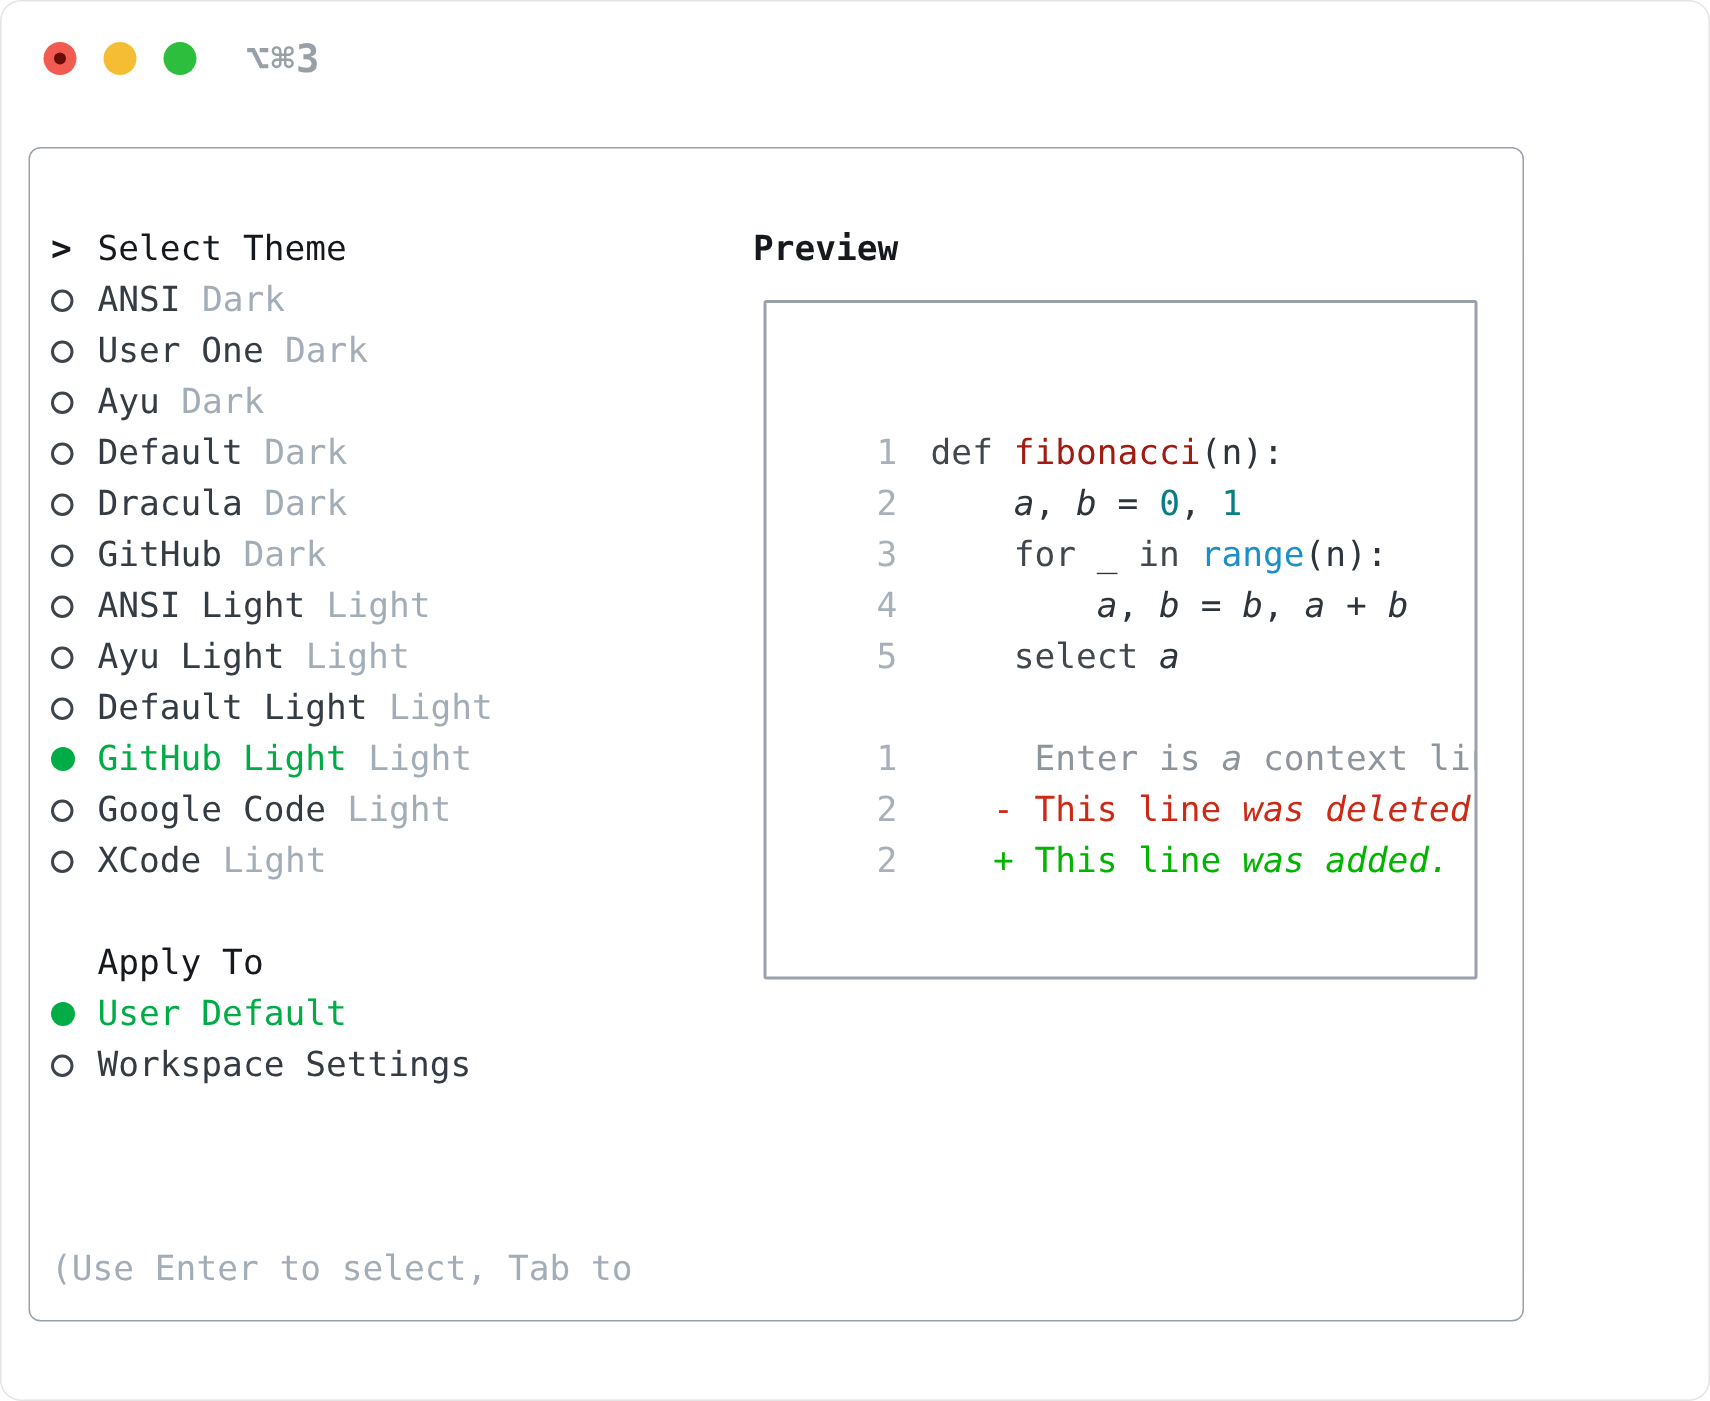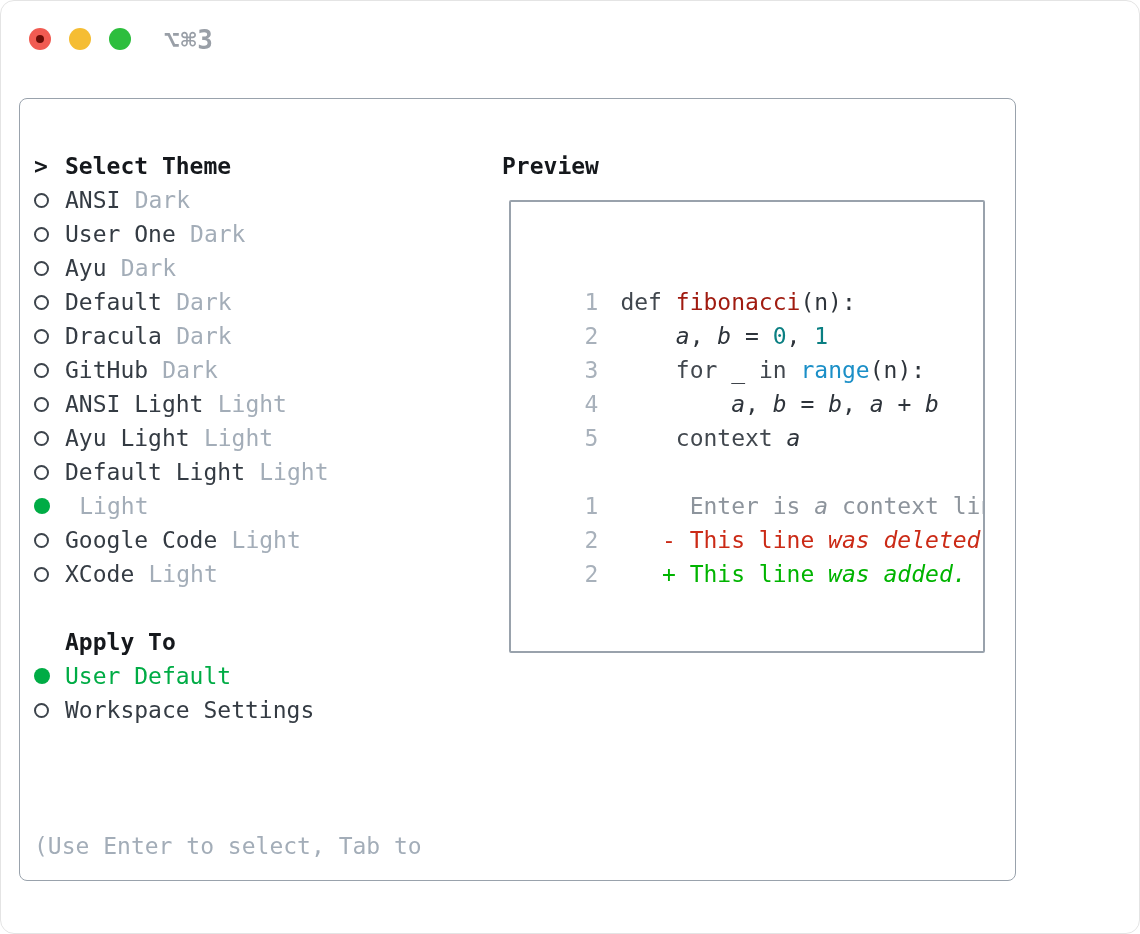--- a/index.html
+++ b/index.html
@@ -34,21 +34,21 @@
     border: 1.5px solid var(--panel-border);
     border-radius: 8px;
     background: #ffffff;
   }
 
   
   .left-col { position: absolute; left: 14px; top: 50px; width: 450px; font-size: 23px; }
   .row { display: flex; align-items: center; height: 34px; white-space: pre; }
   .bullet-col { display: inline-flex; align-items: center; width: 31px; flex: 0 0 31px; }
   .prompt { font-weight: bold; color: var(--text-primary); }
-  .header-label { font-weight: bold; color: var(--text-primary); }
+  .header-label { font-weight: normal; color: var(--text-primary); }
   .radio {
     width: 15px; height: 15px; border-radius: 50%;
     border: 2px solid #3d444c; background: transparent;
   }
   .radio.on { width: 16px; height: 16px; border: none; background: var(--accent-green); }
   .item-name { color: var(--item-text); }
   .item-tag { color: var(--muted); margin-left: 0.62em; }
   .theme-item.selected .item-name { color: var(--accent-green); }
   .apply-option .item-name { color: var(--item-text); }
   .apply-option.selected .item-name { color: var(--accent-green); }
@@ -155,20 +155,21 @@
   </div>
 
   <div class="row theme-item">
     <span class="bullet-col"><span class="radio"></span></span>
     <span class="item-name">Default Light</span>
     <span class="item-tag">Light</span>
   </div>
 
   <div class="row theme-item selected">
     <span class="bullet-col"><span class="radio on"></span></span>
+    <span class="item-name">GitHub Light</span>
     <span class="item-tag">Light</span>
   </div>
 
   <div class="row theme-item">
     <span class="bullet-col"><span class="radio"></span></span>
     <span class="item-name">Google Code</span>
     <span class="item-tag">Light</span>
   </div>
 
   <div class="row theme-item">
@@ -219,21 +220,21 @@
 
   <div class="pline">
     <span class="lineno">3</span><span class="code-segs"><span class="c-def">    </span><span class="c-kw">for</span><span class="c-def"> _ </span><span class="c-kw">in</span><span class="c-def"> </span><span class="c-builtin">range</span><span class="c-def">(n):</span></span>
   </div>
 
   <div class="pline">
     <span class="lineno">4</span><span class="code-segs"><span class="c-def">        </span><span class="c-var">a</span><span class="c-def">, </span><span class="c-var">b</span><span class="c-def"> = </span><span class="c-var">b</span><span class="c-def">, </span><span class="c-var">a</span><span class="c-def"> + </span><span class="c-var">b</span></span>
   </div>
 
   <div class="pline">
-    <span class="lineno">5</span><span class="code-segs"><span class="c-def">    </span><span class="c-kw">context</span><span class="c-def"> </span><span class="c-var">a</span></span>
+    <span class="lineno">5</span><span class="code-segs"><span class="c-def">    </span><span class="c-kw">select</span><span class="c-def"> </span><span class="c-var">a</span></span>
   </div>
 
   <div class="pline">
     <span class="lineno"></span><span class="code-segs"></span>
   </div>
 
   <div class="pline">
     <span class="lineno">1</span><span class="code-segs"><span class="c-ctx">     Enter is </span><span class="c-ctxi">a</span><span class="c-ctx"> context line.</span></span>
   </div>
 

